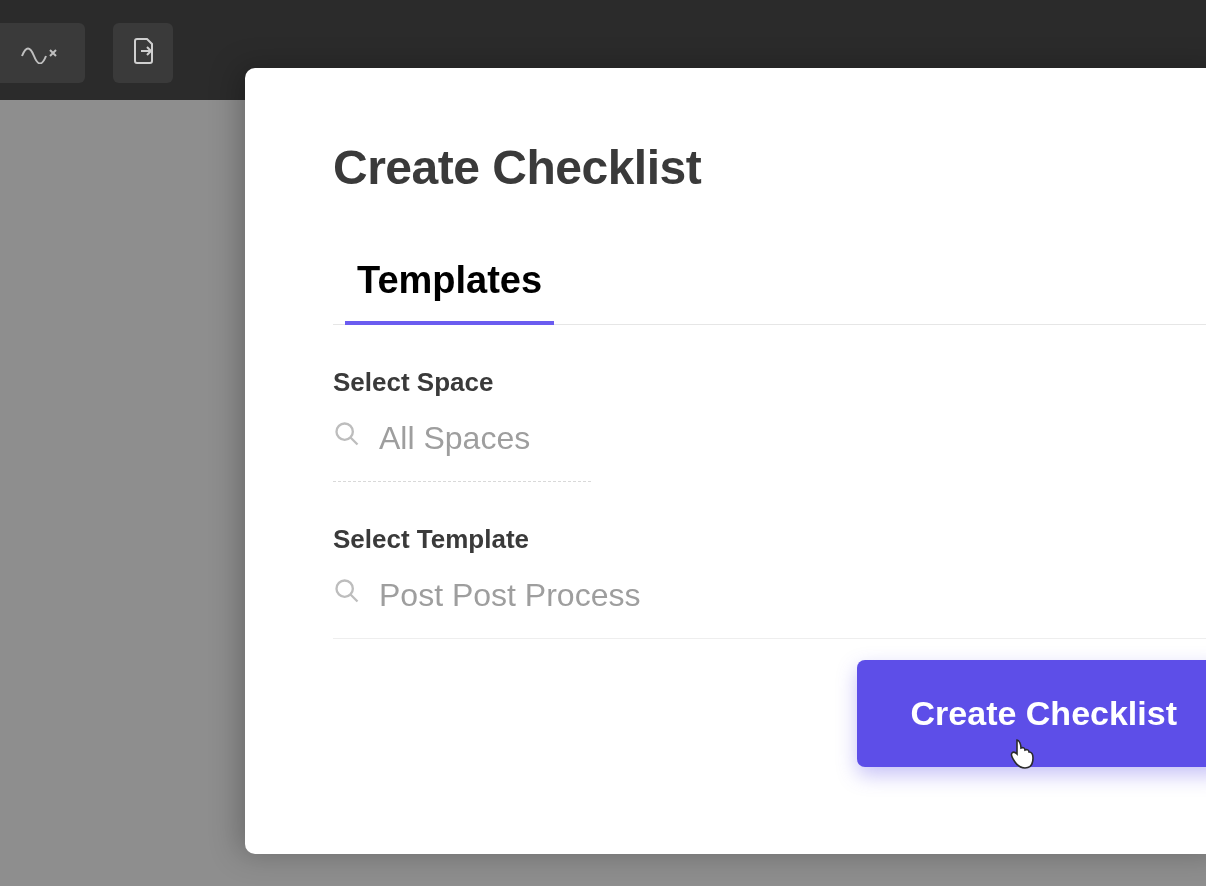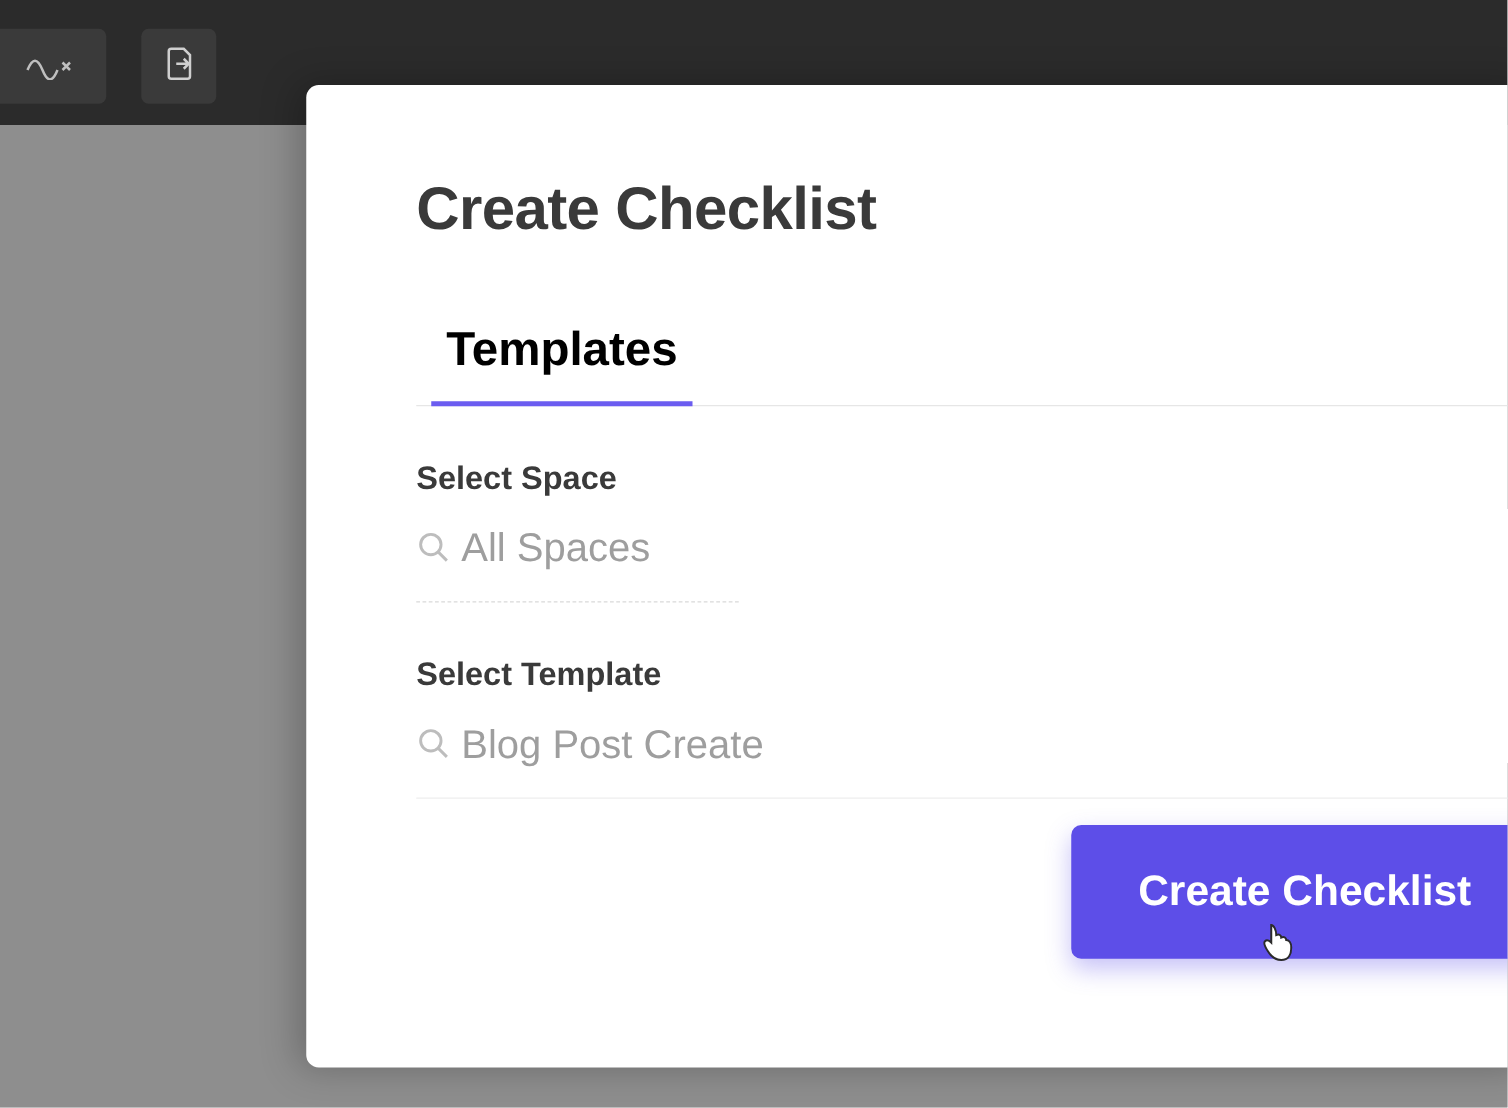--- a/index.html
+++ b/index.html
@@ -93,22 +93,22 @@
 
   .section-label {
     font-size: 26px;
     font-weight: 700;
     color: #3a3a3a;
     margin-top: 42px;
   }
 
   .search-row {
     display: flex;
-    align-items: flex-end;
-    gap: 8px;
+    align-items: flex-start;
+    gap: 18px;
     margin-top: 22px;
     padding-bottom: 24px;
     border-bottom: 1px solid #eeeeee;
     width: 100%;
   }
   .search-row.space-row { border-bottom: 1px dashed #d9d9d9; width: 258px; }
 
   .search-icon svg {
     width: 28px; height: 28px;
     stroke: #bdbdbd; fill: none; stroke-width: 2;
@@ -184,21 +184,21 @@
   </div>
 
   <div class="section-label">Select Template</div>
   <div class="search-row">
     <span class="search-icon">
       <svg viewBox="0 0 24 24">
           <circle cx="10" cy="10" r="7"></circle>
           <line x1="15" y1="15" x2="21" y2="21"></line>
         </svg>
     </span>
-    <span class="search-text">Blog Post Create</span>
+    <span class="search-text">Post Post Process</span>
   </div>
 
   <button class="create-btn">Create Checklist</button>
 
   <div class="cursor">
     <svg viewBox="0 0 28 32">
       <path d="M10 2 C10 2 10 16 10 16 C10 16 7 13 5 15 C3 17 6 21 8 24 C10 27 13 30 18 30 C24 30 26 25 26 20 C26 16 24 14 22 14 C22 12 20 11 18 12 C18 10 16 9 14 10 C14 6 12 2 10 2 Z" fill="#ffffff" stroke="#2b2b2b" stroke-width="1.6"></path>
     </svg>
   </div>
 </div>

